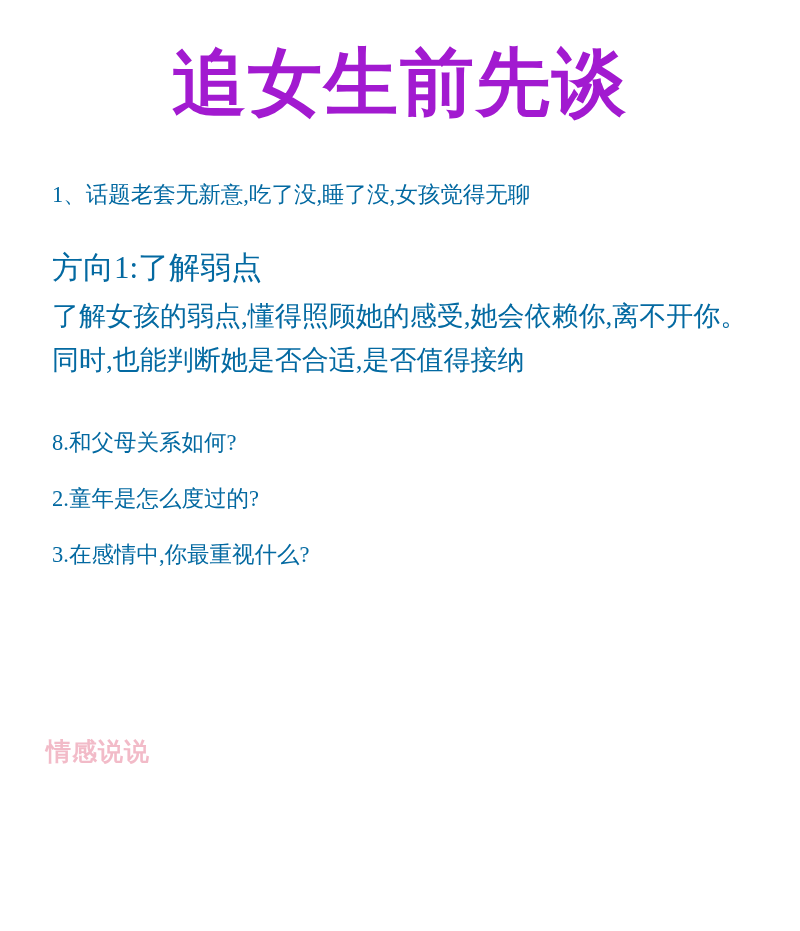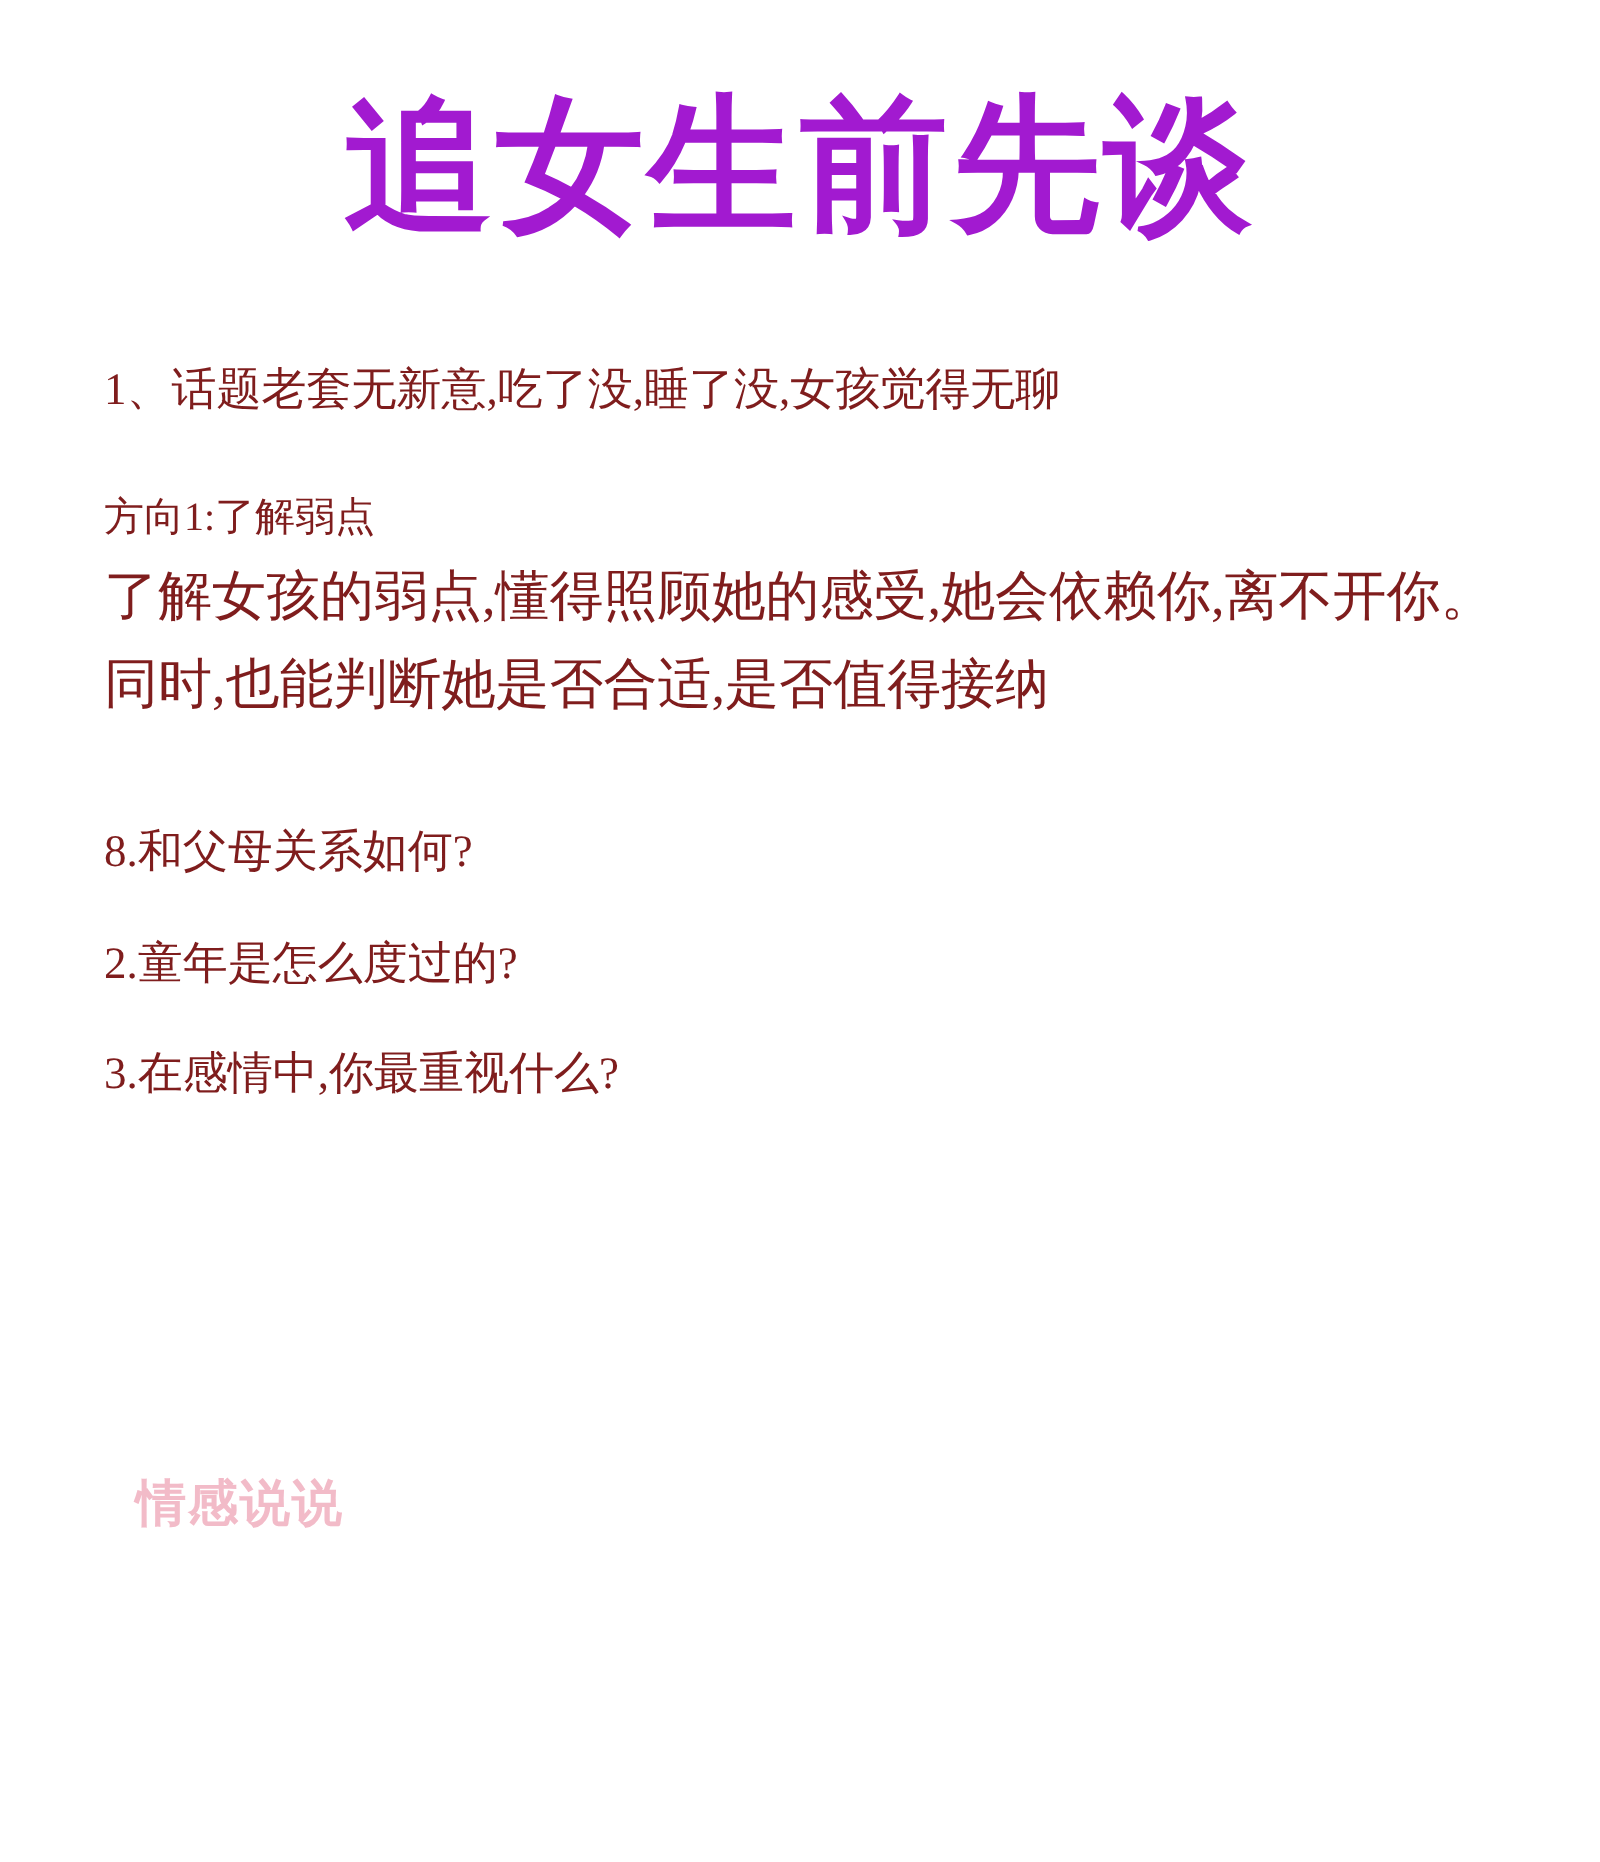--- a/index.html
+++ b/index.html
@@ -36,33 +36,33 @@
   .title-line {
     display: block;
     white-space: nowrap;
   }
   .title-line.second {
     letter-spacing: 2px;
   }
 
   .body-block {
     margin-top: 52px;
-    color: #7f1d1d;
+    color: #0369a1;
     font-size: 22.5px;
     line-height: 1.62;
     font-family: Liberation Serif, serif;
   }
 
   .para {
     margin: 0 0 30px 0;
   }
 
   .section-head {
     margin: 16px 0 2px 0;
-    font-size: 20px;
+    font-size: 31px;
     line-height: 1.6;
   }
   .section-body {
     margin: 0 0 30px 0;
     font-size: 27px;
     line-height: 1.62;
   }
 
   .q-list {
     margin: 44px 0 0 0;
@@ -70,21 +70,21 @@
     list-style: none;
   }
   .q-list li {
     margin: 0 0 22px 0;
     font-size: 22.5px;
     line-height: 1.5;
   }
 
   .watermark {
     position: absolute;
-    left: 68px;
+    left: 46px;
     top: 735px;
     font-family: "Liberation Sans", "DejaVu Sans", sans-serif;
     font-weight: bold;
     font-size: 25px;
     color: #f2b8c6;
     opacity: 0.95;
     letter-spacing: 1px;
     pointer-events: none;
     user-select: none;
   }

